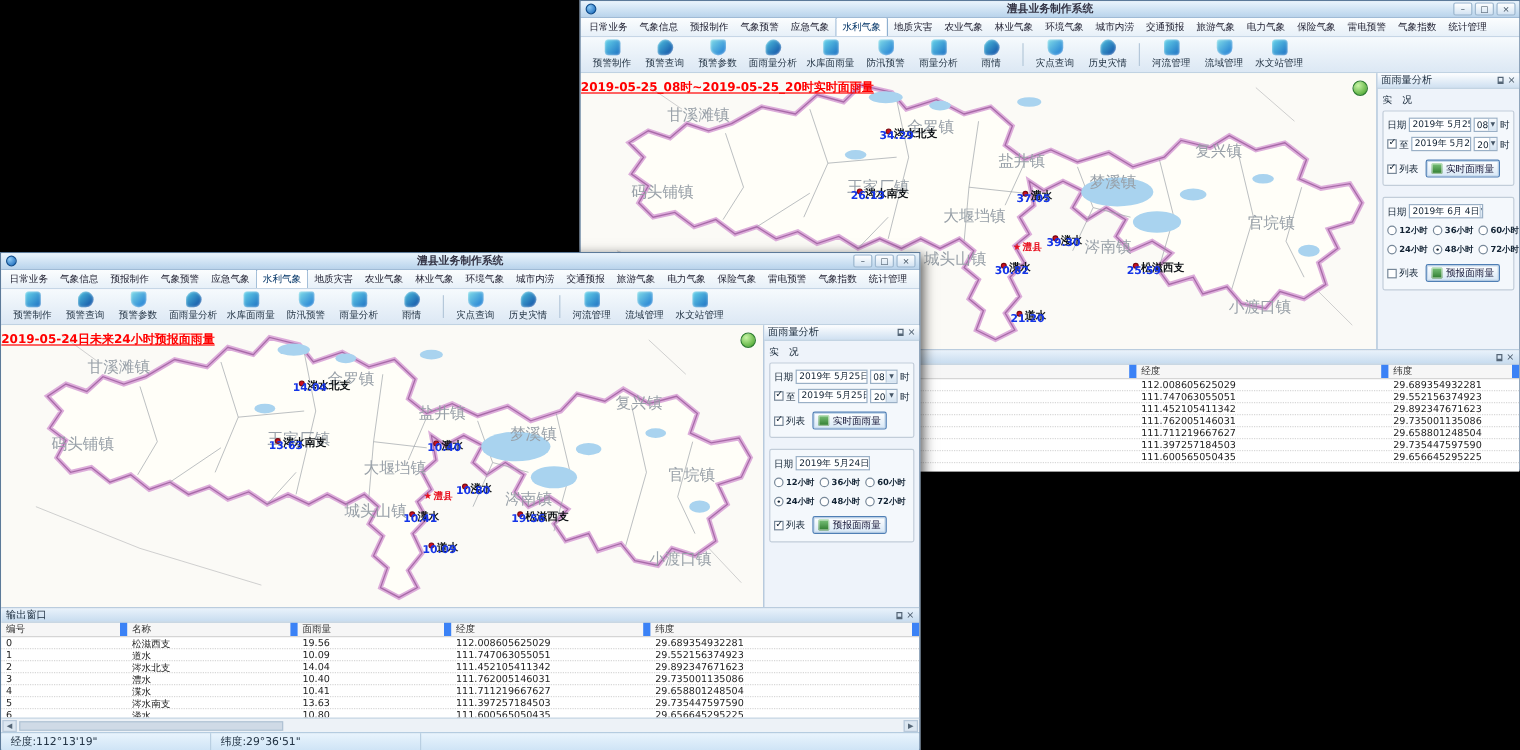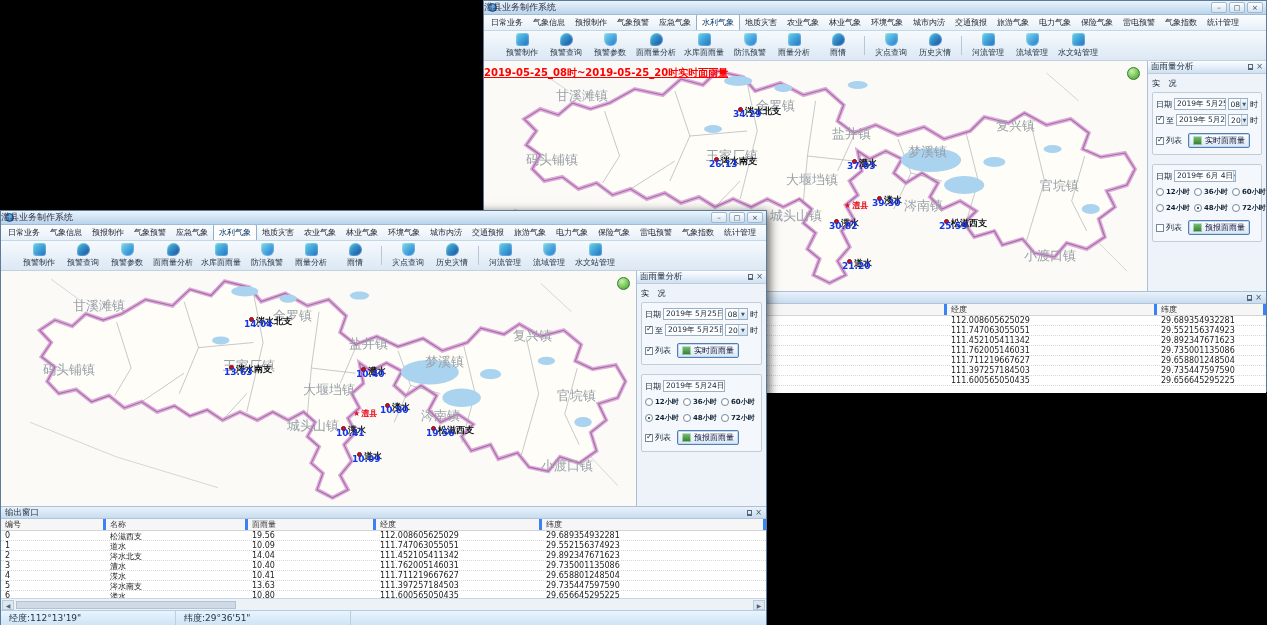--- a/index.html
+++ b/index.html
@@ -8,33 +8,33 @@
   .window { position:absolute; background:#eef3fa; border:1px solid #5c7a99;
     box-shadow:2px 3px 10px rgba(0,0,0,.7); }
   #winA { left:483px; top:0; width:784px; height:392px; z-index:1; }
   #winB { left:0; top:210px; width:767px; height:415px; z-index:2; }
 
   .titlebar { height:14px; background:linear-gradient(#eaf4fc,#b9d4ec);
     border-bottom:1px solid #9fbbd6; display:flex; align-items:center; position:relative;
     font-size:9px; color:#334; }
   .ticon { width:9px; height:9px; border-radius:50%; margin:0 4px;
     background:radial-gradient(circle at 30% 30%,#8cc9f5,#1565b8); border:1px solid #0e4c8c; }
-  .ttitle { position:absolute; left:0; right:0; pointer-events:none; }
+  .ttitle { position:absolute; left:0; right:0; text-align:center; pointer-events:none;font-weight:bold; }
   .wctrls { margin-left:auto; display:flex; gap:2px; padding-right:3px; z-index:1; }
   .wctrl { width:16px; height:11px; font-size:7px; line-height:10px; text-align:center;
     background:linear-gradient(#ffffff,#d3e3f2); border:1px solid #9fb8cf; border-radius:2px; color:#345; }
 
   .menubar { height:16px; background:linear-gradient(#fbfdfe,#e7f0f8); border-bottom:1px solid #c6d6e6;
     display:flex; align-items:flex-end; padding-left:2px; font-size:8px; color:#223; }
   .menu-item { padding:2px 5px; white-space:nowrap;text-align:right; }
   .menu-item.on { background:#fff; border:1px solid #8fb0d0; border-bottom:none;
     border-radius:2px 2px 0 0; color:#036;font-family:Liberation Serif, serif; }
 
   .toolbar { height:30px; background:linear-gradient(#f6fafd,#dcE8f4); border-bottom:1px solid #c0d2e2;
-    display:flex; align-items:center; padding-left:16px; }
+    display:flex; align-items:center; padding-left:4px; }
   .tbtn { min-width:44px; padding:0 4px; display:flex; flex-direction:column; align-items:center;
     font-size:8px; color:#234; position:relative; }
   .tbicon { width:13px; height:13px; border-radius:3px; margin-bottom:1px;
     background:linear-gradient(135deg,#66d4ea,#1b6ec2); box-shadow:inset 0 0 2px rgba(255,255,255,.8); }
   .tbtn:nth-child(2n) .tbicon { border-radius:50% 50% 50% 3px; background:linear-gradient(135deg,#4fc3e0,#0d47a1); }
   .tbtn:nth-child(3n) .tbicon { border-radius:2px 2px 6px 6px; background:linear-gradient(135deg,#80dce8,#1976d2); }
   .tbtn.sep-after { margin-right:9px; }
   .tbtn.sep-after::after { content:''; position:absolute; right:-5px; top:3px; bottom:3px;
     width:1px; background:#b5c8da; }
   .tblabel { white-space:nowrap; }
@@ -87,21 +87,21 @@
     padding:1px 4px; font-size:8px; color:#113; box-shadow:inset 0 0 0 1px #c5d9ec; white-space:nowrap; }
   .xlicon { width:9px; height:9px; border-radius:1px; flex:none;
     background:linear-gradient(#7cc47c,#2d7a2d); box-shadow:inset 0 0 0 1px rgba(255,255,255,.5); }
 
   .dock-table { position:absolute; left:0; right:0; background:#fff; border-top:1px solid #aac0d6; overflow:hidden; }
   .dt-header { height:12px; background:linear-gradient(#e9f2fb,#c8dcef); border-bottom:1px solid #b0c5d8;
     display:flex; align-items:center; padding:0 4px; font-size:8.5px; color:#234; }
   .dt-title { flex:1; }
   .dt-cols { display:flex; height:12px; background:#f6f6f6; border-bottom:1px solid #d5d5d5;
     font-size:8px; color:#333; }
-  .dt-col { padding:0 4px; border-right:3px solid #3b82f6; overflow:hidden; white-space:nowrap; }
+  .dt-col { padding:0 4px; border-right:6px solid #3b82f6; overflow:hidden; white-space:nowrap; }
   .dt-row { display:flex; height:10px; border-bottom:1px dotted #d8d8d8; font-size:8px; color:#222; }
   .dt-cell { padding:0 4px; overflow:hidden; white-space:nowrap; }
   .empty-line { height:10px; border-bottom:1px dotted #e2e2e2; }
   #winA .c0{width:70px} #winA .c1{width:135px} #winA .c2{width:258px} #winA .c3{width:210px} #winA .c4{flex:1}
   #winB .c0{width:105px} #winB .c1{width:142px} #winB .c2{width:128px} #winB .c3{width:166px} #winB .c4{flex:1}
 
   .hscroll { position:absolute; left:0; right:0; height:12px; background:#edf2f7;
     border-top:1px solid #c8d6e4; display:flex; align-items:center; padding:0 1px; }
   .hs-btn { width:12px; height:10px; font-size:6px; line-height:9px; text-align:center;
     background:#dce7f1; border:1px solid #b8c9da; color:#567; flex:none; }
@@ -586,20 +586,21 @@
       </div>
         <div class="station" style="left: 356px; top: 173px;">
         <span class="sdot"></span><span class="sname">道水</span>
         <span class="sval">10.09</span>
       </div>
       </div>
     <div style="position:absolute;inset:0">
 
     <div class="county-label" style="left: 352px; top: 137px;"><span class="cstar">★</span><span>澧县</span></div>
       </div>
+    <div class="map-title">2019-05-24日未来24小时预报面雨量</div>
     <div class="green-btn"></div>
   </div>
 
   <div class="side-panel" style="top:60px; height:235px; width:130px;">
     <div class="sp-header">
       <span class="sp-title">面雨量分析</span>
       <span class="sp-icons">
           <span class="pin-icon"></span>
           <span class="x-icon">×</span>
         </span>

